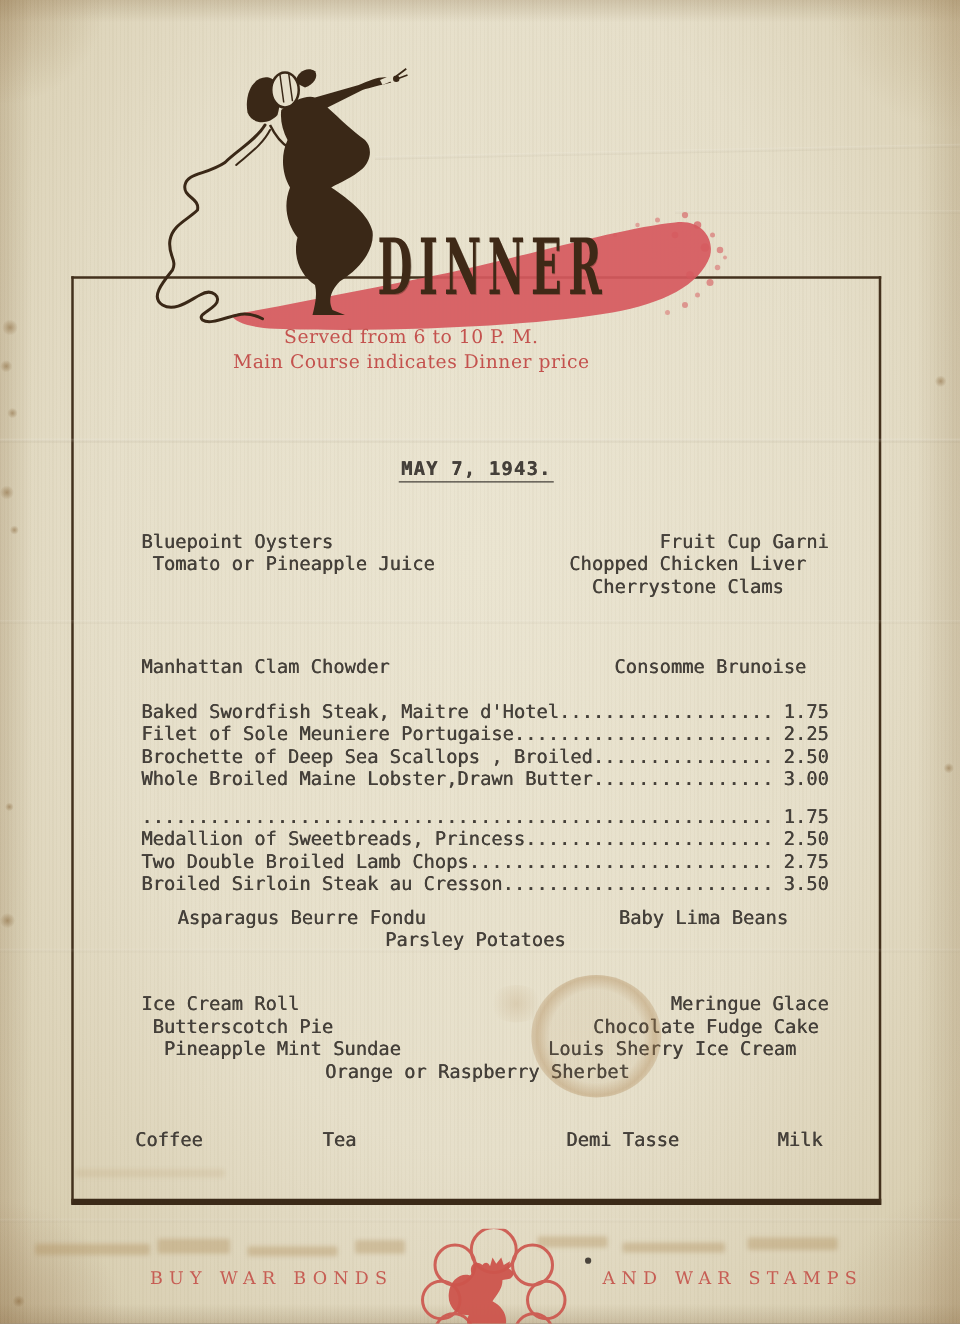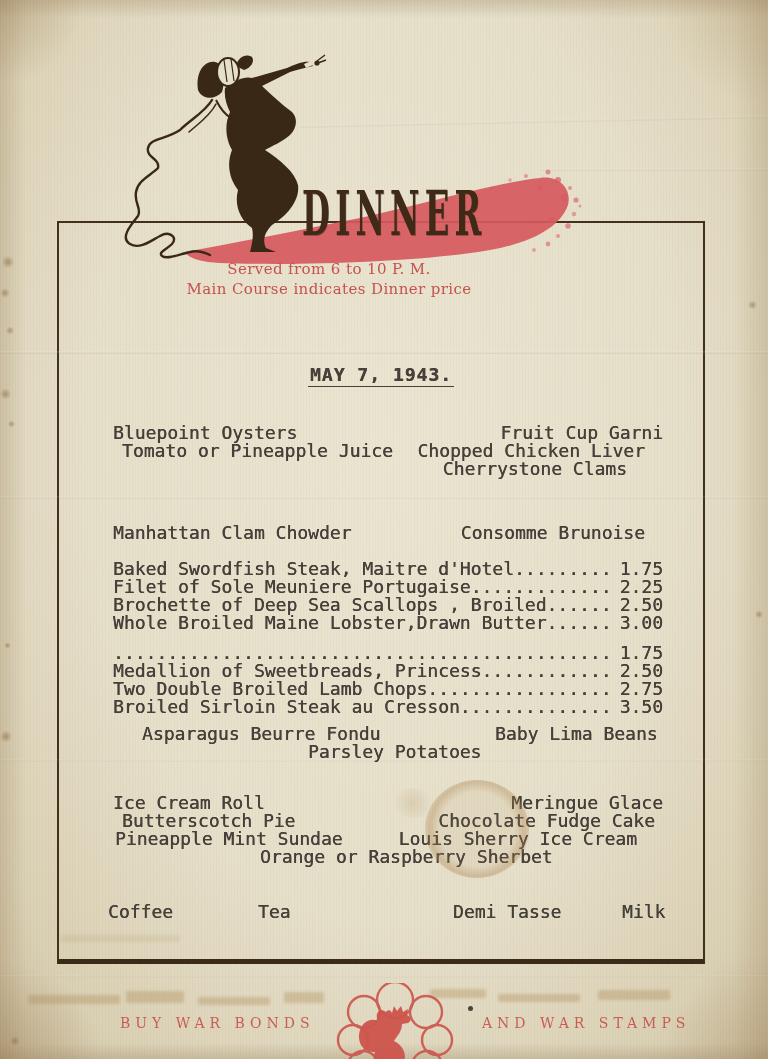--- a/index.html
+++ b/index.html
@@ -24,28 +24,28 @@
   .art{position:absolute;left:40px;top:30px;z-index:2;}
   .title{position:absolute;left:302px;top:183px;z-index:3;
     font-family:"DejaVu Serif",serif;font-weight:bold;font-size:62px;line-height:1;
     color:#3f2917;letter-spacing:10px;transform:scaleX(.52);transform-origin:left top;
     text-shadow:1px 1px 0 rgba(63,41,23,.4);}
   .redline{position:absolute;left:57px;width:544px;text-align:center;z-index:3;
     font-family:"DejaVu Serif",serif;font-size:15px;color:#c4524e;letter-spacing:.4px;}
   .served{top:260px}.note{top:280px}
   .dateline{position:absolute;left:57px;width:648px;top:366px;text-align:center;z-index:3;}
   .dateline span{font-weight:bold;border-bottom:1.6px solid #45403a;padding:0 2px 1px;letter-spacing:1px;}
-  .mono{font-size:18px;line-height:18px;text-shadow:.3px 0 0 currentColor;}
+  .mono{font-size:15px;line-height:18px;text-shadow:.3px 0 0 currentColor;}
   .abs{position:absolute;z-index:3;}
   .col-l div{white-space:nowrap;}
   .col-r{text-align:right;}
   .col-r div{white-space:nowrap;}
   .app-l div:nth-child(2){margin-left:9px}.app-l div:nth-child(3){margin-left:14px}
   .app-r div:nth-child(2){padding-right:18px}.app-r div:nth-child(3){padding-right:36px}
-  .des-l div:nth-child(2){margin-left:9px}.des-l div:nth-child(3){margin-left:2px}
+  .des-l div:nth-child(2){margin-left:9px}.des-l div:nth-child(3){margin-left:18px}
   .des-r div:nth-child(2){padding-right:8px}.des-r div:nth-child(3){padding-right:26px}
   .mains{left:113px;width:550px;}
   .mrow{display:flex;height:18px;}
   .mname{white-space:nowrap;}
   .dots{flex:1;overflow:hidden;white-space:nowrap;}
   .mprice{white-space:nowrap;padding-left:7px;}
   .footer-red{position:absolute;z-index:3;font-family:"DejaVu Serif",serif;font-size:14px;
     color:#c5544c;letter-spacing:5px;white-space:nowrap;opacity:.92;}
   .rooster{position:absolute;left:328px;top:983px;z-index:3;}
   .stain,.crease,.bleed,.spot{position:absolute;pointer-events:none;}

